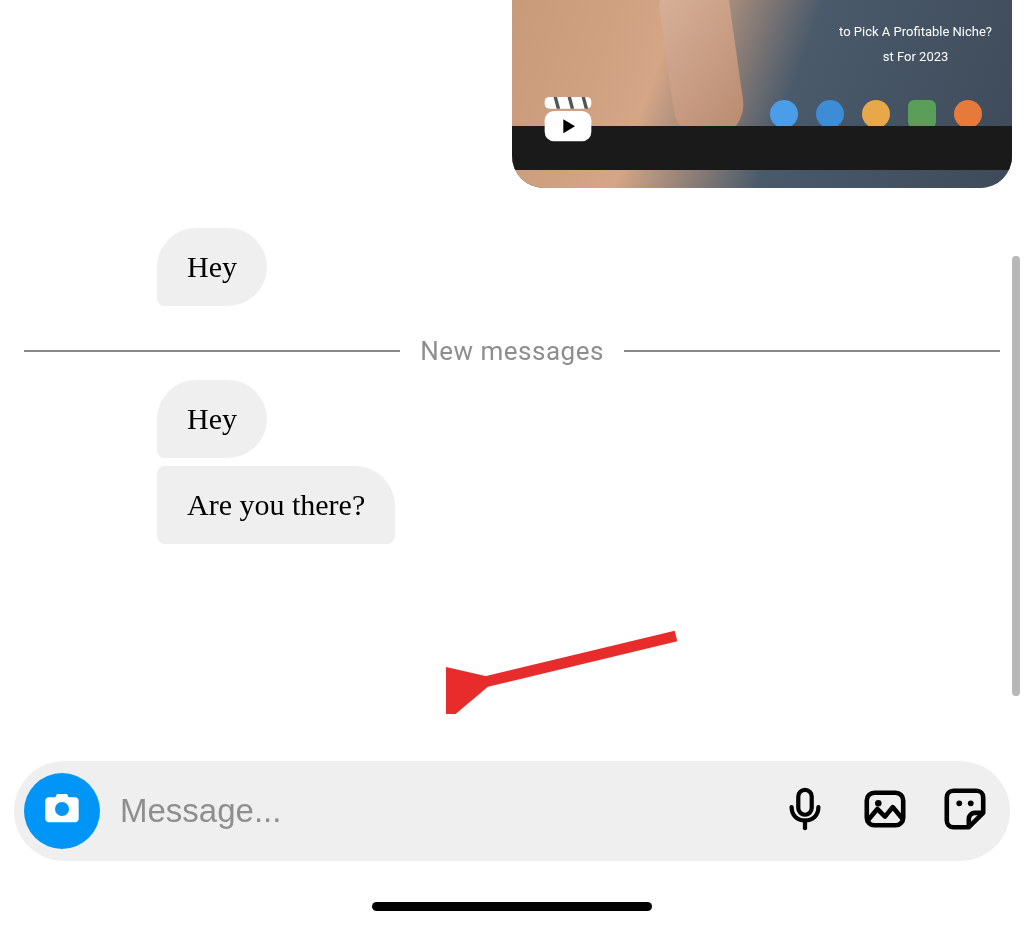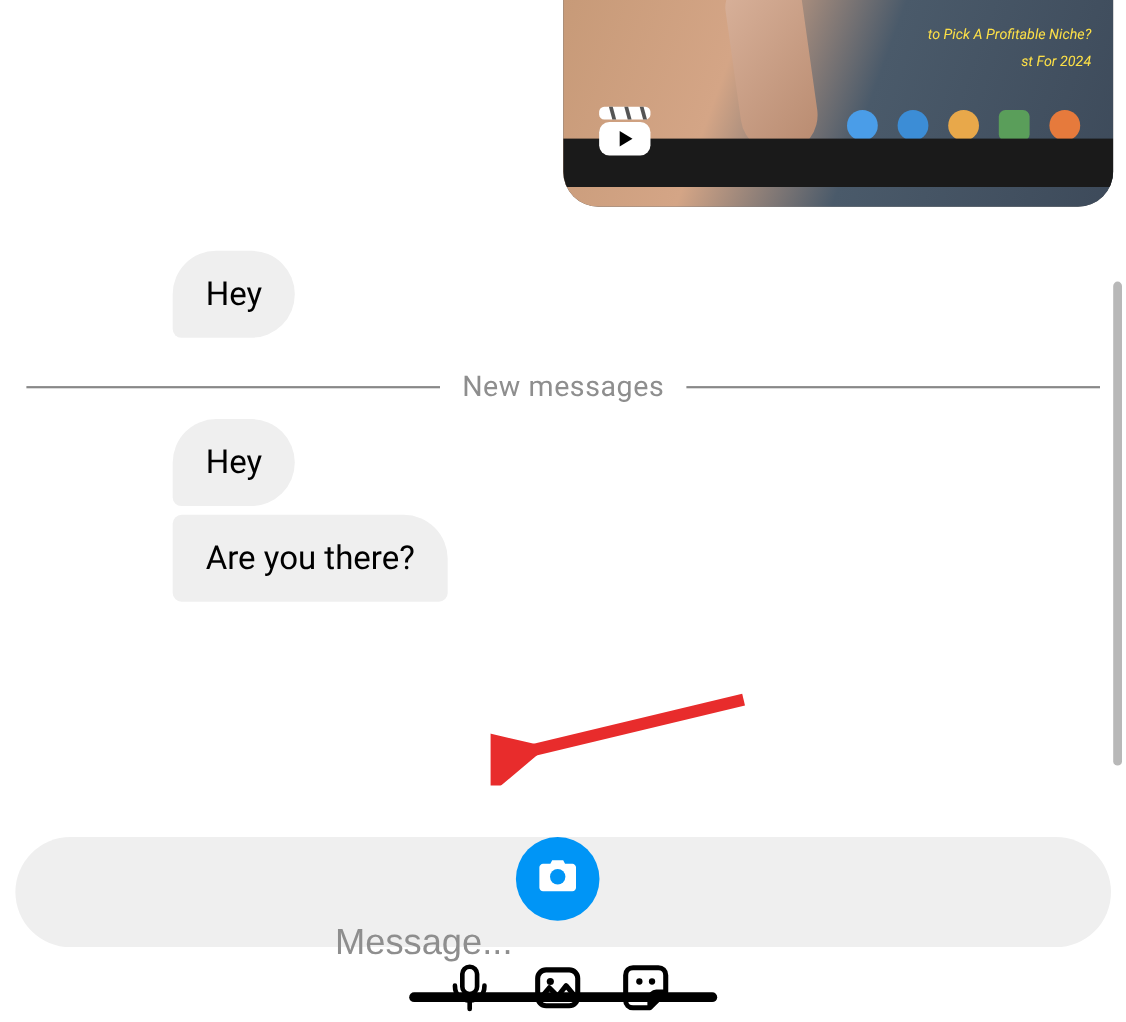--- a/index.html
+++ b/index.html
@@ -49,24 +49,23 @@
       height: 160px;
       background: linear-gradient(135deg, #d9b29b, #b88a6f);
       border-radius: 35px 35px 50px 50px;
       transform: rotate(-8deg);
     }
     .reel-text-lines {
       position: absolute;
       right: 20px;
       top: 20px;
       font-size: 13px;
-      color: #fde047;
+      color: #ffffff;
       line-height: 1.9;
-      text-align: right;
-      font-style: italic;
+      text-align: center;
     }
     .reel-taskbar {
       position: absolute;
       bottom: 18px;
       left: 0;
       right: 0;
       height: 44px;
       background: #1a1a1a;
     }
     .reel-taskbar-icons {
@@ -88,20 +87,21 @@
     .reel-taskbar-icons .ticon.c5 { background: #e67a3c; }
     .reels-icon {
       position: absolute;
       left: 28px;
       bottom: 42px;
       width: 56px;
       height: 56px;
     }
     .message-group {
       margin-top: 40px;
+      font-family: Liberation Serif, serif;
     }
     .bubble {
       background: #efefef;
       color: #000;
       font-size: 30px;
       padding: 22px 30px;
       border-radius: 40px;
       display: inline-block;
       margin-left: 145px;
       margin-bottom: 8px;
@@ -133,21 +133,20 @@
     }
     .composer {
       background: #efefef;
       border-radius: 60px;
       height: 100px;
       display: flex;
       align-items: center;
       padding: 0 20px 0 10px;
       margin: 0 2px 8px 2px;
       position: relative;
-      flex-direction: column;
     }
     .camera-btn {
       width: 76px;
       height: 76px;
       border-radius: 50%;
       background: #0095f6;
       display: flex;
       align-items: center;
       justify-content: center;
       flex-shrink: 0;
@@ -206,21 +205,21 @@
 <body>
 
 <div class="chat-container">
   <div class="messages-area">
 
     <div class="reel-thumbnail">
       <div class="reel-bg"></div>
       <div class="reel-finger"></div>
       <div class="reel-text-lines">
         <div>to Pick A Profitable Niche?</div>
-        <div>st For 2024</div>
+        <div>st For 2023</div>
       </div>
       <div class="reel-taskbar-icons">
         <span class="ticon"></span>
         <span class="ticon c2"></span>
         <span class="ticon c3"></span>
         <span class="ticon c4"></span>
         <span class="ticon c5"></span>
       </div>
       <div class="reel-taskbar"></div>
       <span class="reels-icon">

